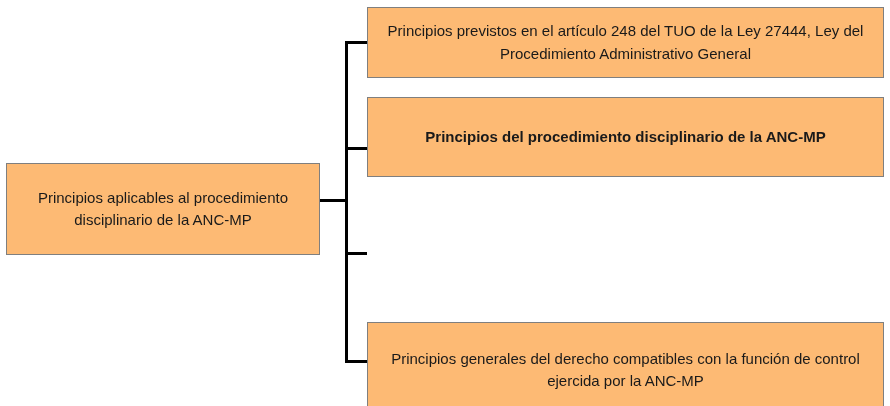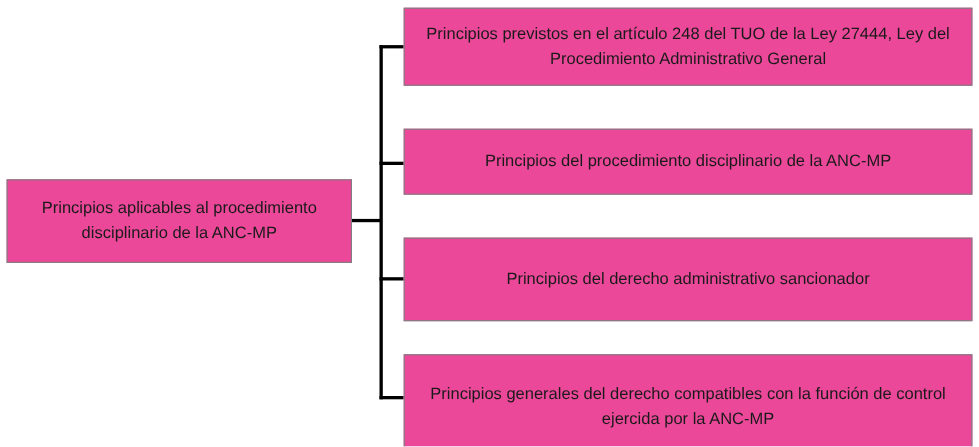--- a/index.html
+++ b/index.html
@@ -12,43 +12,43 @@
     width: 890px;
     height: 406px;
     background: var(--bg, #ffffff);
     font-family: "Liberation Sans", sans-serif;
     overflow: hidden;
   }
   .node {
     position: absolute;
     box-sizing: border-box;
     border: 1px solid var(--box-border, #7f7f7f);
-    background: #ec4899;
+    background: #fdba74;
     display: flex;
     align-items: center;
     justify-content: center;
     text-align: center;
     color: var(--text, #1a1a1a);
     font-size: 15px;
     line-height: 1.5;
     padding: 2px 4px;
   }
   .node-root {
     left: 6px;
     top: 163px;
     width: 314px;
-    height: 76px;
+    height: 92px;
     padding: 2px 6px;
   }
   .node-child {
     left: 367px;
     width: 517px;
   }
   .node-c0 { top: 7px;   height: 71px; }
-  .node-c1 { top: 117px; height: 60px; }
+  .node-c1 { top: 97px; height: 80px; font-weight: bold; }
   .node-c2 { top: 216px; height: 76px; }
   .node-c3 { top: 322px; height: 96px; }
   .connector {
     position: absolute;
     background: var(--connector, #000000);
   }
   .conn-root   { left: 320px; top: 199px; width: 27px; height: 3px; }
   .conn-trunk  { left: 345px; top: 41px;  width: 3px;  height: 322px; }
   .conn-branch { left: 345px; width: 22px; height: 3px; }
   .conn-b0 { top: 41px; }
@@ -73,21 +73,18 @@
   </div>
 
   <div class="node node-child node-c0">
     <span>Principios previstos en el artículo 248 del TUO de la Ley 27444, Ley del Procedimiento Administrativo General</span>
   </div>
 
   <div class="node node-child node-c1">
     <span>Principios del procedimiento disciplinario de la ANC-MP</span>
   </div>
 
-  <div class="node node-child node-c2">
-    <span>Principios del derecho administrativo sancionador</span>
-  </div>
 
   <div class="node node-child node-c3">
     <span>Principios generales del derecho compatibles con la función de control ejercida por la ANC-MP</span>
   </div>
 
 </div>
 
 </body></html>

